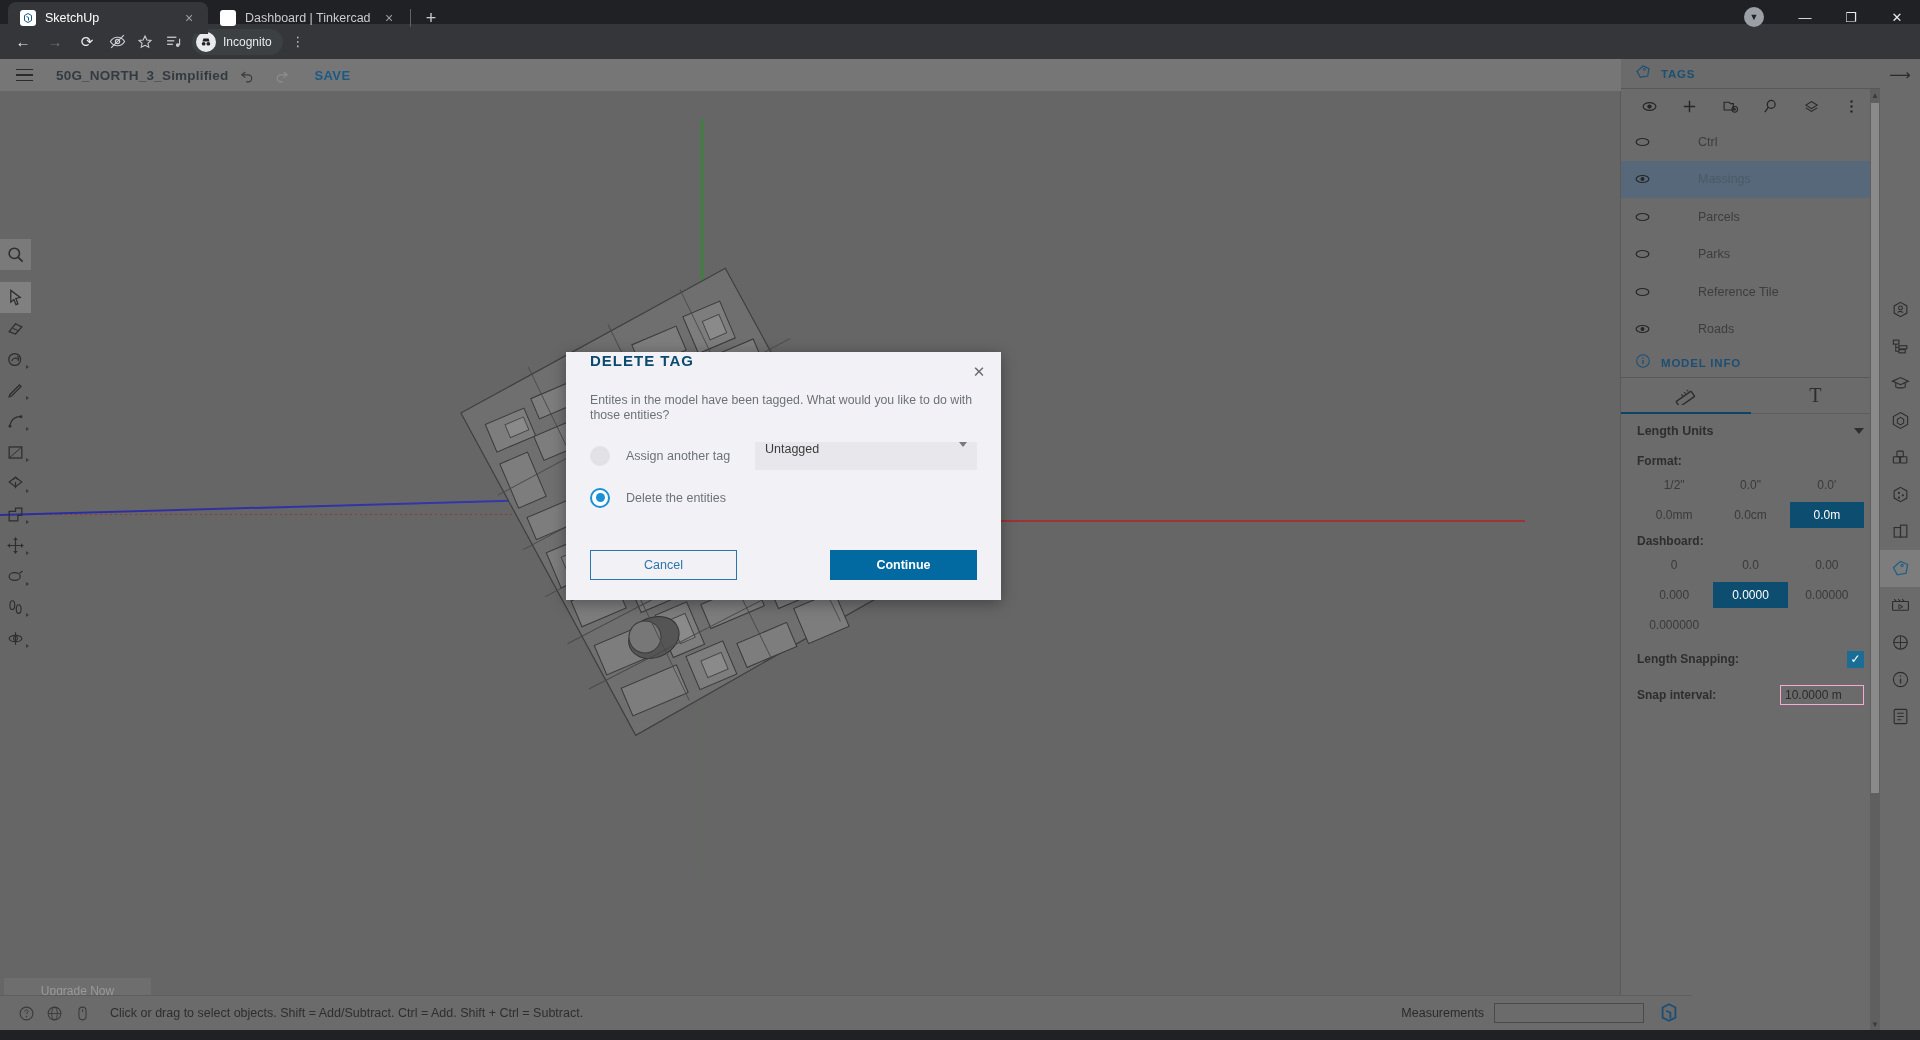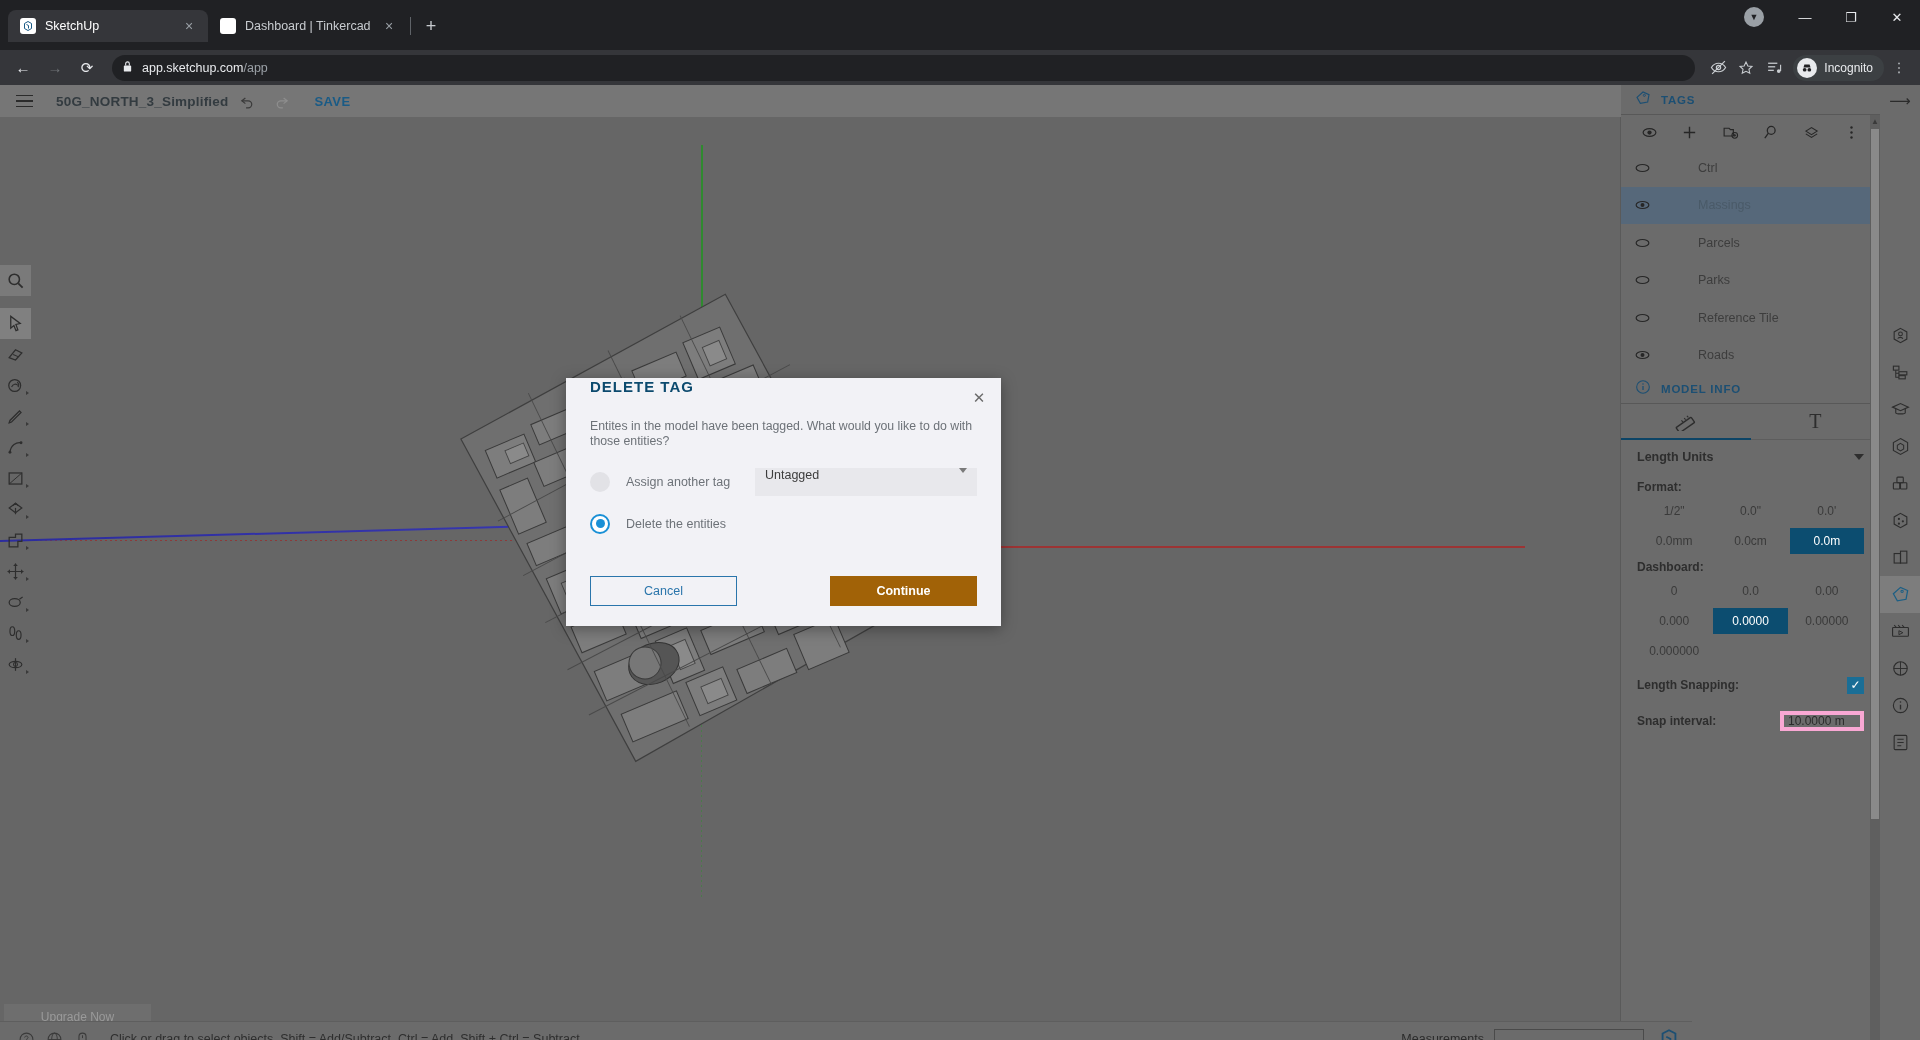--- a/index.html
+++ b/index.html
@@ -5,22 +5,22 @@
   * { box-sizing: border-box; margin: 0; padding: 0; }
   html, body {
     width: 1920px; height: 1040px;
     overflow: hidden;
     font-family: "Liberation Sans", sans-serif;
     background: #202124;
   }
 
   
   .browser-titlebar {
-    height: 50px; background: #202124;
-    display: flex; align-items: center; position: relative;
+    height: 24px; background: #202124;
+    display: flex; align-items: flex-start; position: relative;
   }
   .tabstrip { display: flex; align-items: flex-end; height: 34px; padding-left: 8px; }
   .tab {
     display: flex; align-items: center; gap: 9px;
     height: 32px; padding: 0 10px 0 12px;
     min-width: 200px; max-width: 240px;
     border-radius: 8px 8px 0 0;
     font-size: 12.5px; color: #c8ccd0;
     position: relative;
   }
@@ -282,21 +282,21 @@
     height: 30px; margin-top: 6px;
   }
   .mi-inline .lbl { font-size: 12px; font-weight: bold; color: #2e2e2e; }
   .checkbox-on {
     width: 17px; height: 17px; background: #1a6e96;
     display: flex; align-items: center; justify-content: center;
     color: #fff; font-size: 12px;
   }
   .snap-input {
     width: 84px; height: 20px; background: #6b6b6b;
-    border: 4px solid #f9a8d4; font-size: 12px;
+    border: 1px solid #f9a8d4; font-size: 12px;
     color: #2b2b2b; padding: 0 4px; display: flex; align-items: center;
   }
 
   .panel-scrollbar {
     position: absolute; right: 0; top: 30px; width: 10px;
     height: 941px; background: #5f5f5f;
   }
   .psb-thumb {
     position: absolute; left: 1px; top: 14px; width: 8px;
     height: 690px; background: #8a8a8a;
@@ -398,21 +398,21 @@
   }
   .btn {
     height: 30px; display: flex; align-items: center;
     justify-content: center; font-size: 12.5px;
   }
   .btn-cancel {
     width: 147px; border: 1px solid #2a75ab;
     color: #2a75ab; background: #f2f2f6;
   }
   .btn-continue {
-    width: 147px; background: #a16207; color: #ffffff; font-weight: bold;
+    width: 147px; background: #0369a1; color: #ffffff; font-weight: bold;
   }
 </style>
 </head>
 <body>
 
 <div class="browser-titlebar">
   <div class="tabstrip">
 
     <div class="tab active">
       <span class="favicon fav-sketchup">
@@ -451,29 +451,20 @@
     <div class="win-btn">❐</div>
     <div class="win-btn">✕</div>
   </div>
 </div>
 
 <div class="browser-toolbar">
   <div class="nav-btn">←</div>
   <div class="nav-btn disabled">→</div>
   <div class="nav-btn">⟳</div>
 
-  <div class="omnibox">
-    <span>
-      <svg width="11" height="13" viewBox="0 0 24 28">
-          <rect x="4" y="12" width="16" height="13" rx="2" fill="#e8eaed"></rect>
-          <path d="M8 12V8a4 4 0 018 0v4" fill="none" stroke="#e8eaed" stroke-width="2.4"></path>
-        </svg>
-    </span>
-    <span class="omni-url"><span>app.sketchup.com</span><span class="path">/app</span></span>
-  </div>
 
   <div class="tb-icon">
     <svg width="17" height="17" viewBox="0 0 24 24">
         <path d="M2 12s3.5-6 10-6 10 6 10 6-3.5 6-10 6S2 12 2 12z" fill="none" stroke="#c8ccd0" stroke-width="1.7"></path>
         <circle cx="12" cy="12" r="3" fill="none" stroke="#c8ccd0" stroke-width="1.7"></circle>
         <line x1="3" y1="21" x2="21" y2="3" stroke="#c8ccd0" stroke-width="1.8"></line>
       </svg>
   </div>
   <div class="tb-icon">
     <svg width="16" height="16" viewBox="0 0 24 24">

